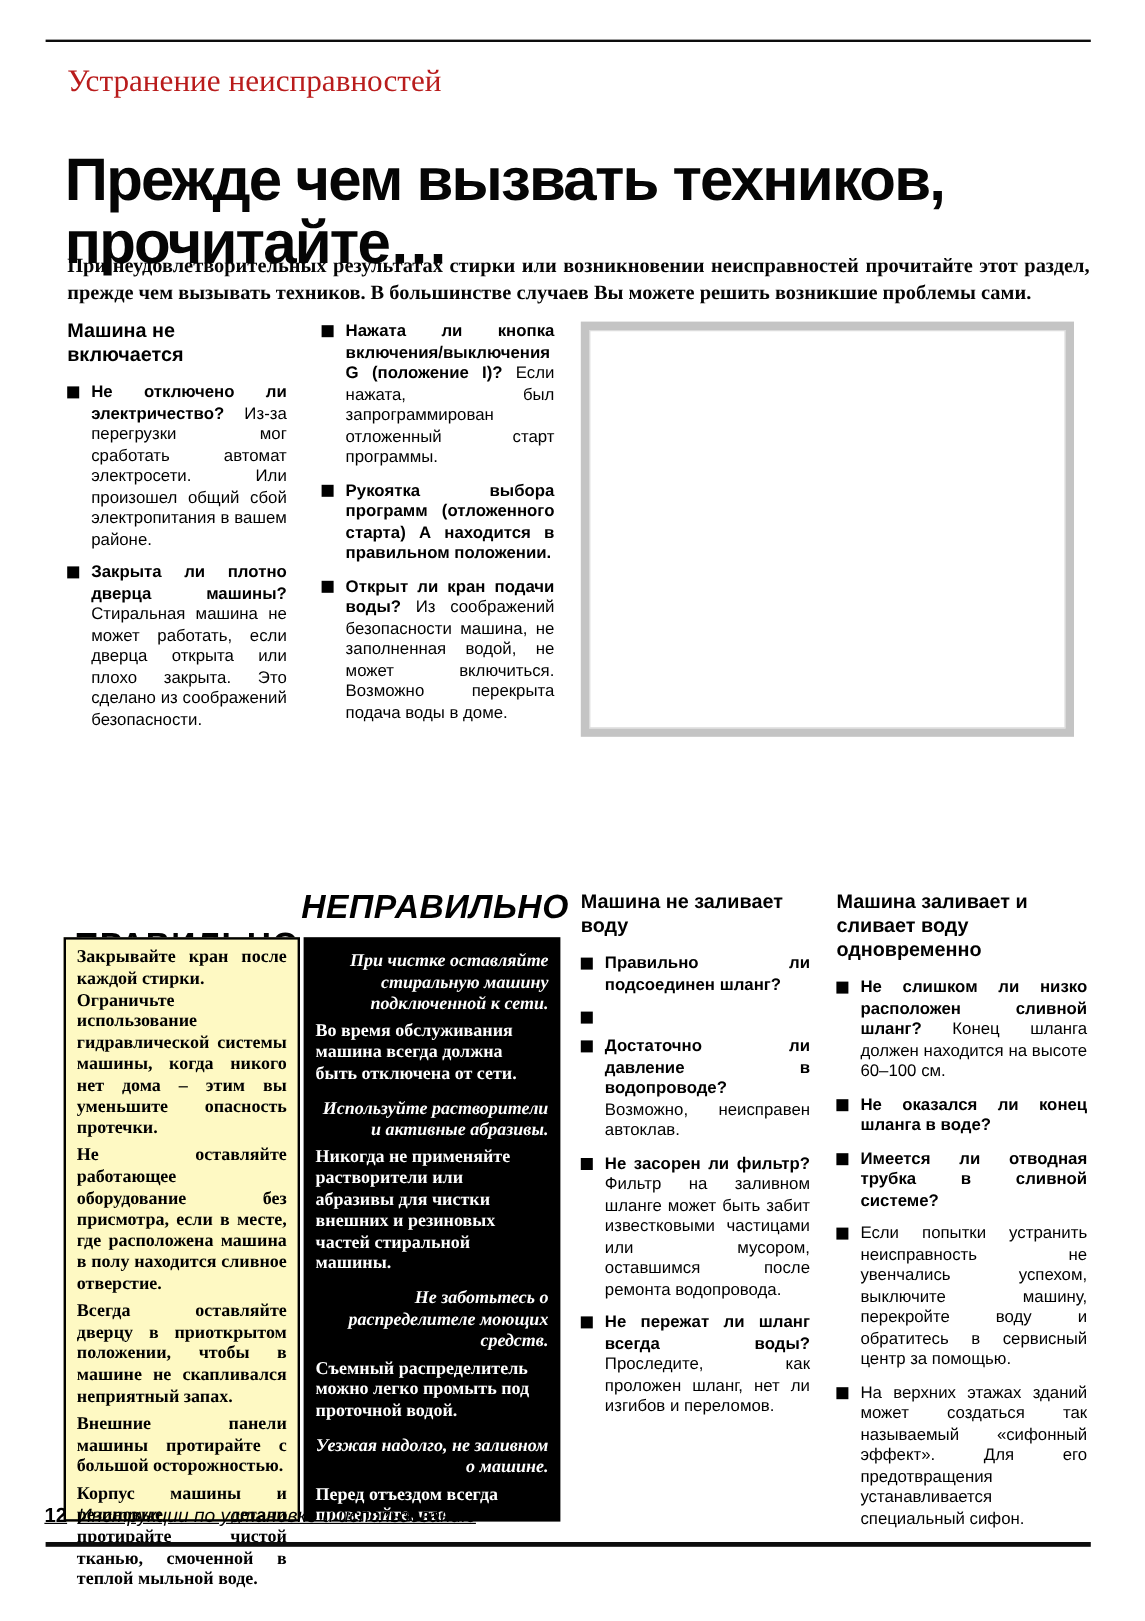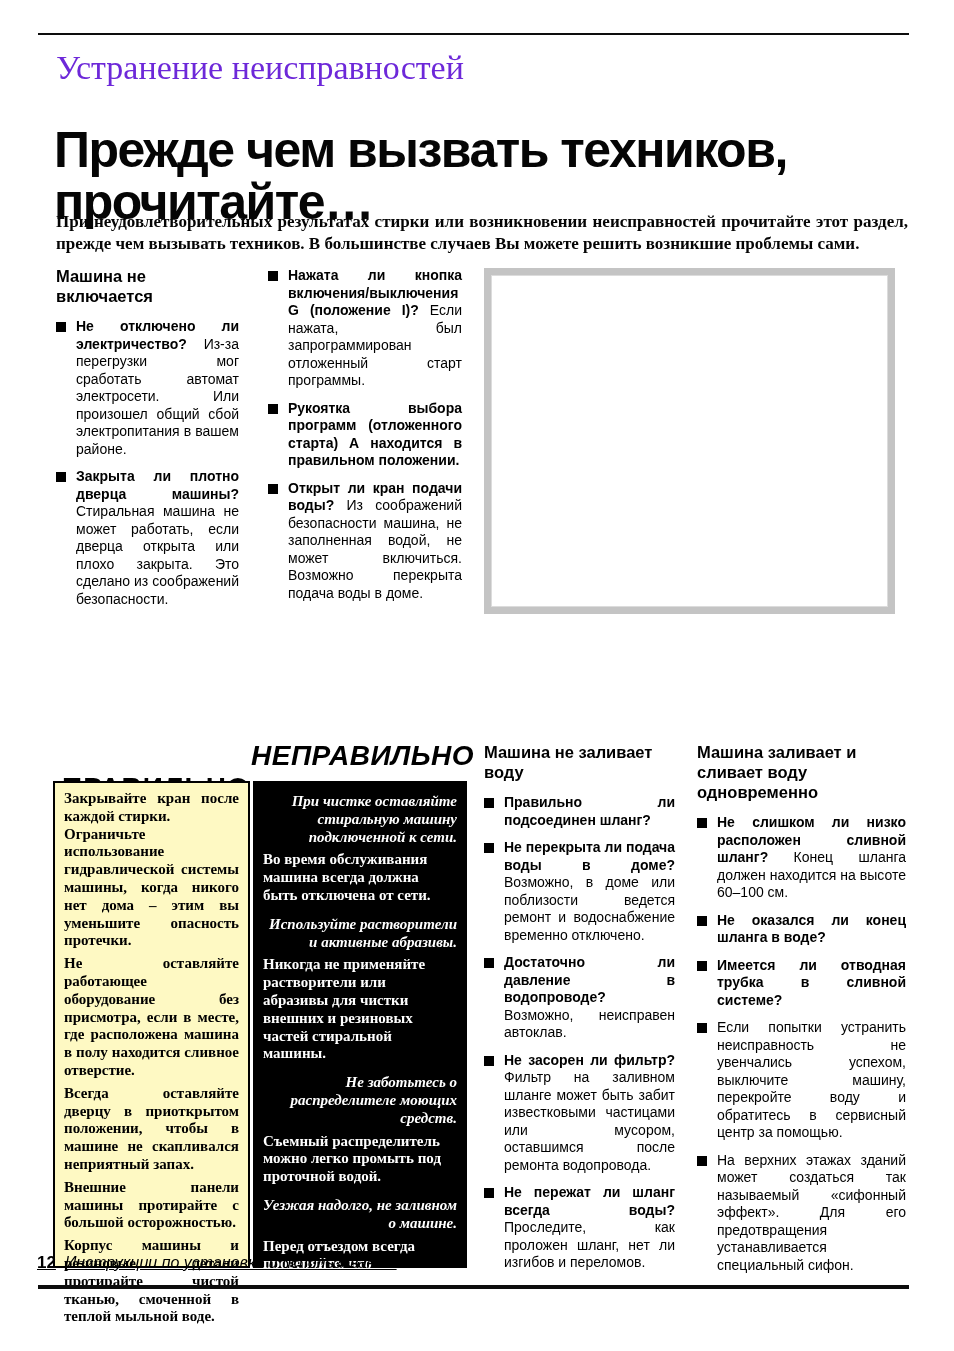--- a/index.html
+++ b/index.html
@@ -4,21 +4,21 @@
 <style>
   html,body { margin:0; padding:0; background:#ffffff; }
   .page {
     position:relative; width:954px; height:1351px; background:#ffffff;
     color:#000; font-family:"Liberation Sans", sans-serif; overflow:hidden;
   }
   .rule { position:absolute; background:#0d0d0d; }
   .top-rule { left:38px; top:33px; width:871px; height:2px; }
   .kicker {
     position:absolute; left:56px; top:48px;
-    font-family:"Liberation Serif", serif; font-size:34px; line-height:40px; color:#6d28d9;text-align:right;
+    font-family:"Liberation Serif", serif; font-size:26px; line-height:40px; color:#b91c1c;text-align:right;
   }
   .title {
     position:absolute; left:54px; top:90px; width:860px;
     font-weight:700; font-size:50px; line-height:52px; letter-spacing:-1.5px; color:#050505;
   }
   .intro {
     position:absolute; left:56px; top:194px; width:852px;
     font-family:"Liberation Serif", serif; font-weight:700;
     font-size:17px; line-height:22px; text-align:justify; color:#050505;
   }
@@ -136,21 +136,20 @@
   </div>
 
   <div class="col" id="col-nw">
     <h2 class="col-heading">Машина не заливает воду</h2>
     <div class="bullet">
       <span class="sq"></span>
       <p class="bt"><b>Правильно ли подсоединен шланг?</b> <span></span></p>
     </div>
     <div class="bullet">
       <span class="sq"></span>
-      <p class="bt"><b>Не перекрыта ли подача воды в доме?</b> <span>Возможно, в доме или поблизости ведется ремонт и водоснабжение временно отключено.</span></p>
     </div>
     <div class="bullet">
       <span class="sq"></span>
       <p class="bt"><b>Достаточно ли давление в водопроводе?</b> <span>Возможно, неисправен автоклав.</span></p>
     </div>
     <div class="bullet">
       <span class="sq"></span>
       <p class="bt"><b>Не засорен ли фильтр?</b> <span>Фильтр на заливном шланге может быть забит известковыми частицами или мусором, оставшимся после ремонта водопровода.</span></p>
     </div>
     <div class="bullet">

